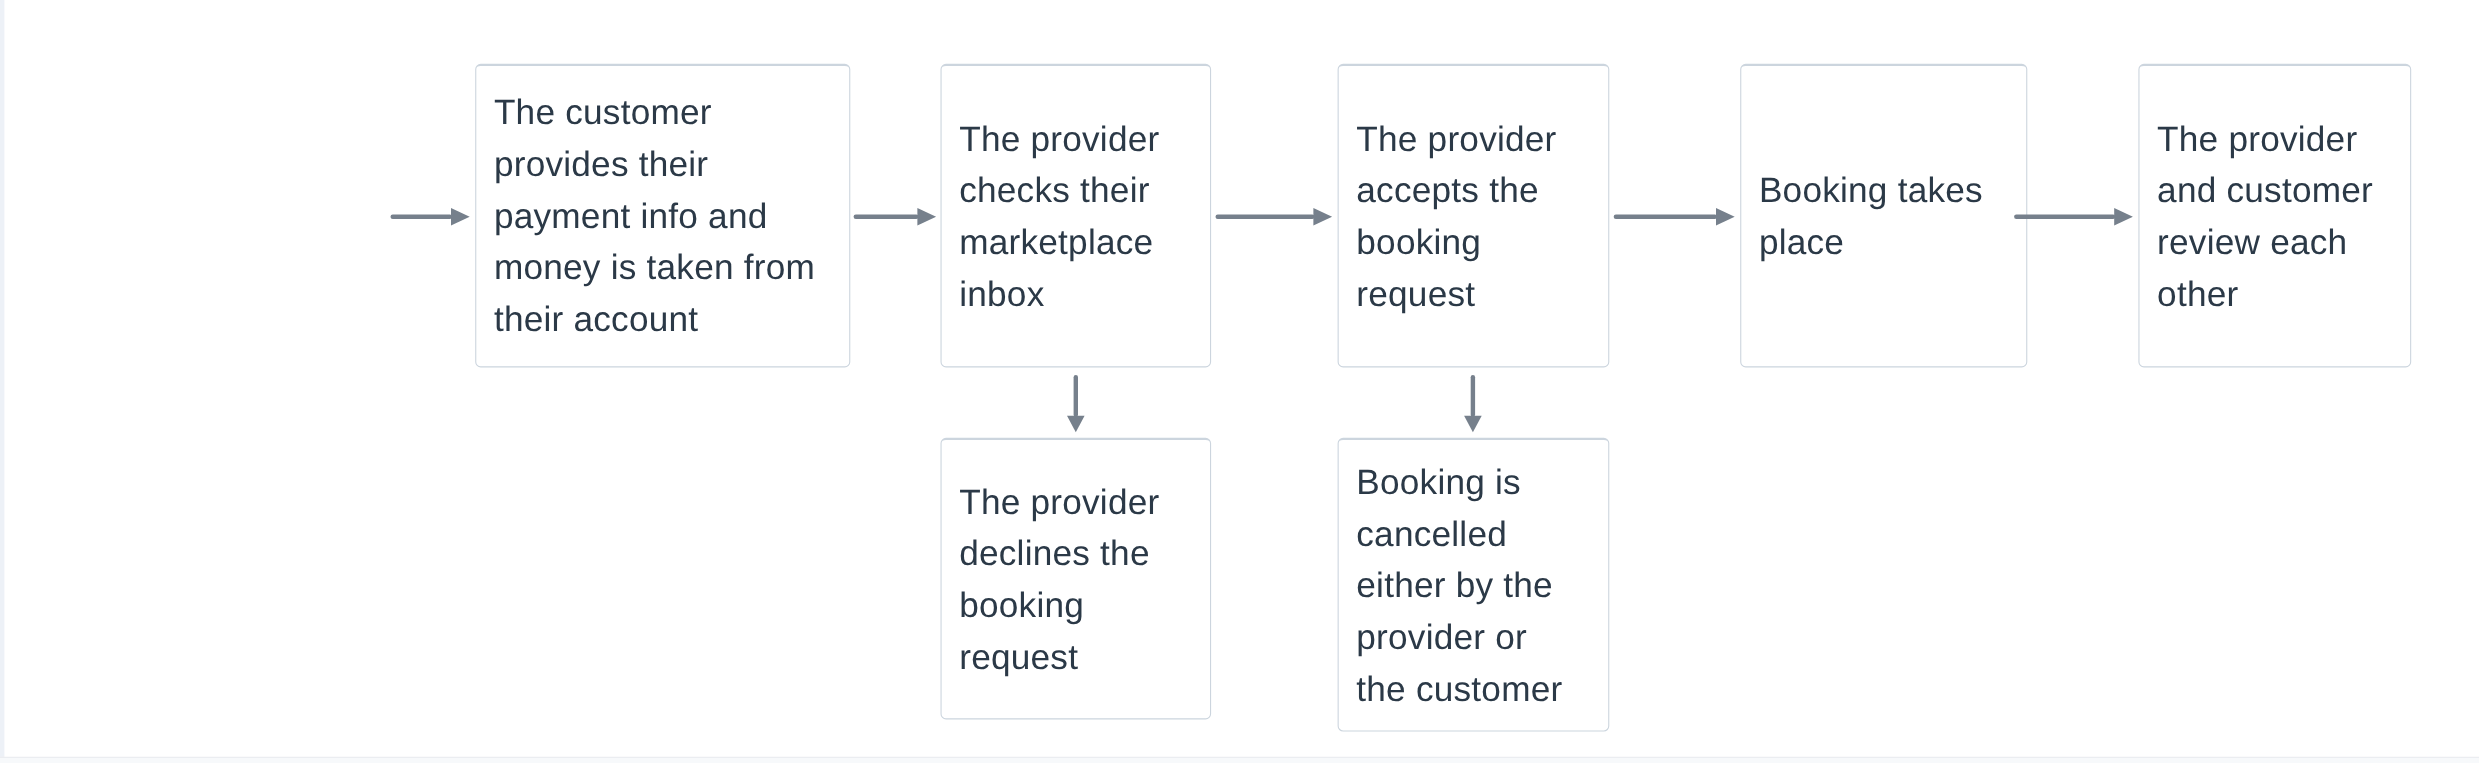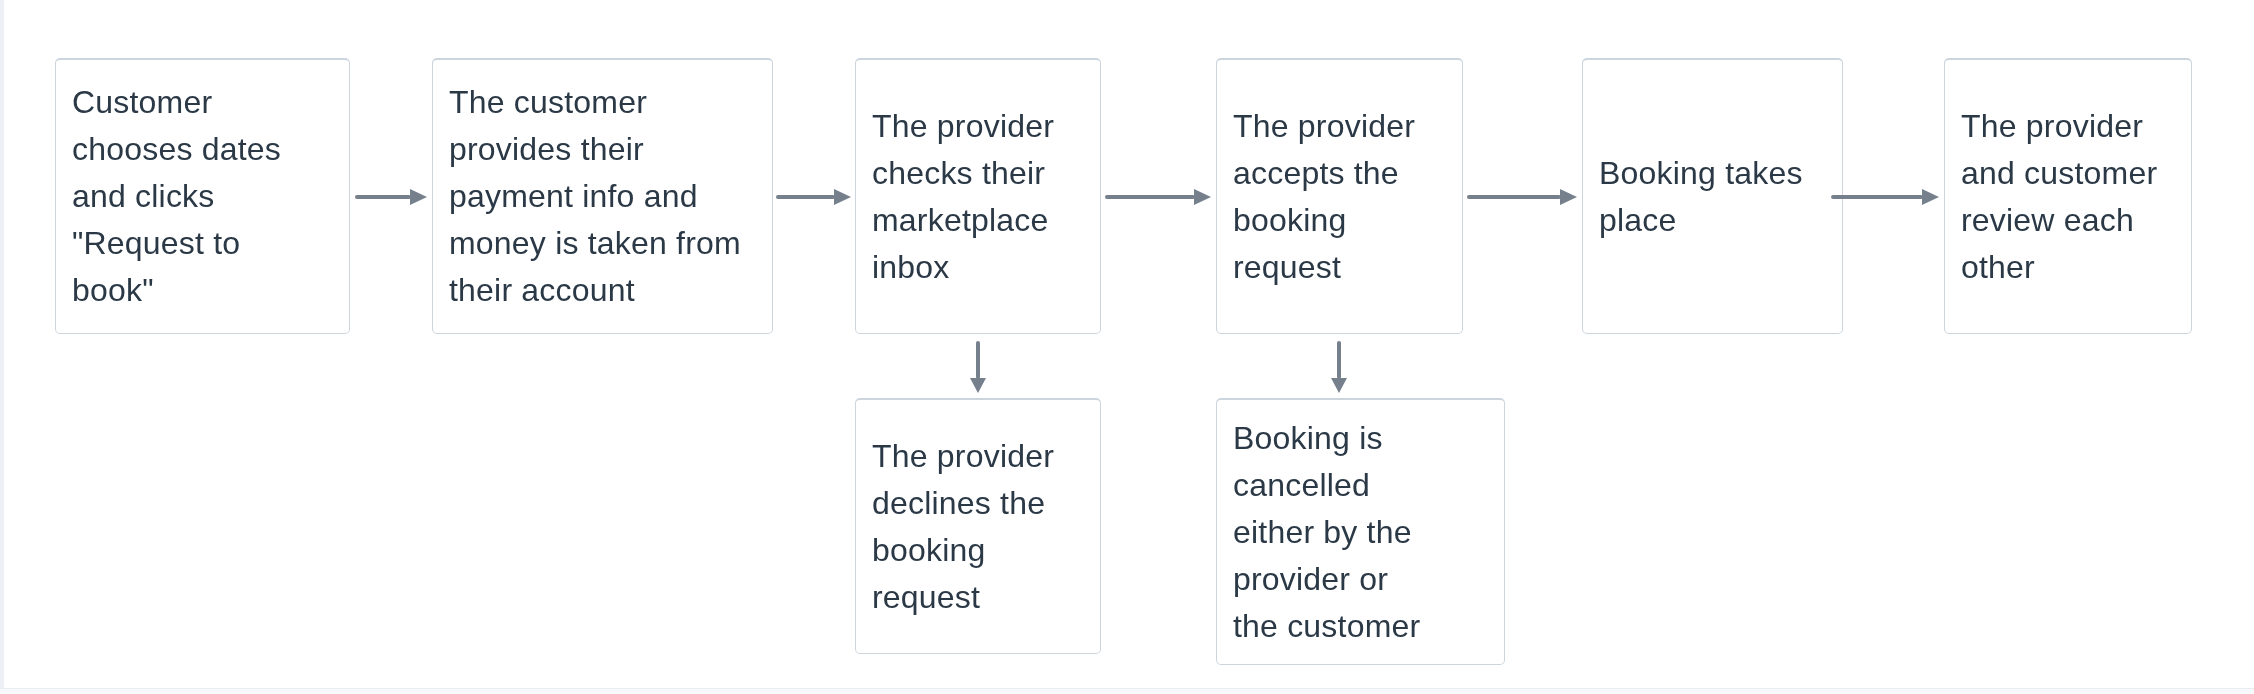--- a/index.html
+++ b/index.html
@@ -44,21 +44,21 @@
   }
   
   .n1 { left: 55px;   top: 58px; width: 295px; height: 276px; }
   .n2 { left: 432px;  top: 58px; width: 341px; height: 276px; }
   .n3 { left: 855px;  top: 58px; width: 246px; height: 276px; }
   .n4 { left: 1216px; top: 58px; width: 247px; height: 276px; }
   .n5 { left: 1582px; top: 58px; width: 261px; height: 276px; }
   .n6 { left: 1944px; top: 58px; width: 248px; height: 276px; }
   
   .n7 { left: 855px;  top: 398px; width: 246px; height: 256px; }
-  .n8 { left: 1216px; top: 398px; width: 289px; height: 267px; }
+  .n8 { left: 1216px; top: 398px; width: 247px; height: 267px; }
 
   
   .arrow-h {
     position: absolute;
     top: 195px;
     height: 4px;
     background: #76808c;
     border-radius: 2px;
   }
   .arrow-h::after {
@@ -96,26 +96,20 @@
   }
   .av1 { left: 976px; }
   .av2 { left: 1337px; }
 </style>
 </head>
 <body>
 
 <div class="screen">
   <div class="edge-left"></div>
 
-  <div class="node n1">
-    <span class="label">Customer
-chooses dates
-and clicks
-"Request to book"</span>
-  </div>
   <div class="arrow-h a1"></div>
 
   <div class="node n2">
     <span class="label">The customer
 provides their
 payment info and
 money is taken from
 their account</span>
   </div>
   <div class="arrow-h a2"></div>

